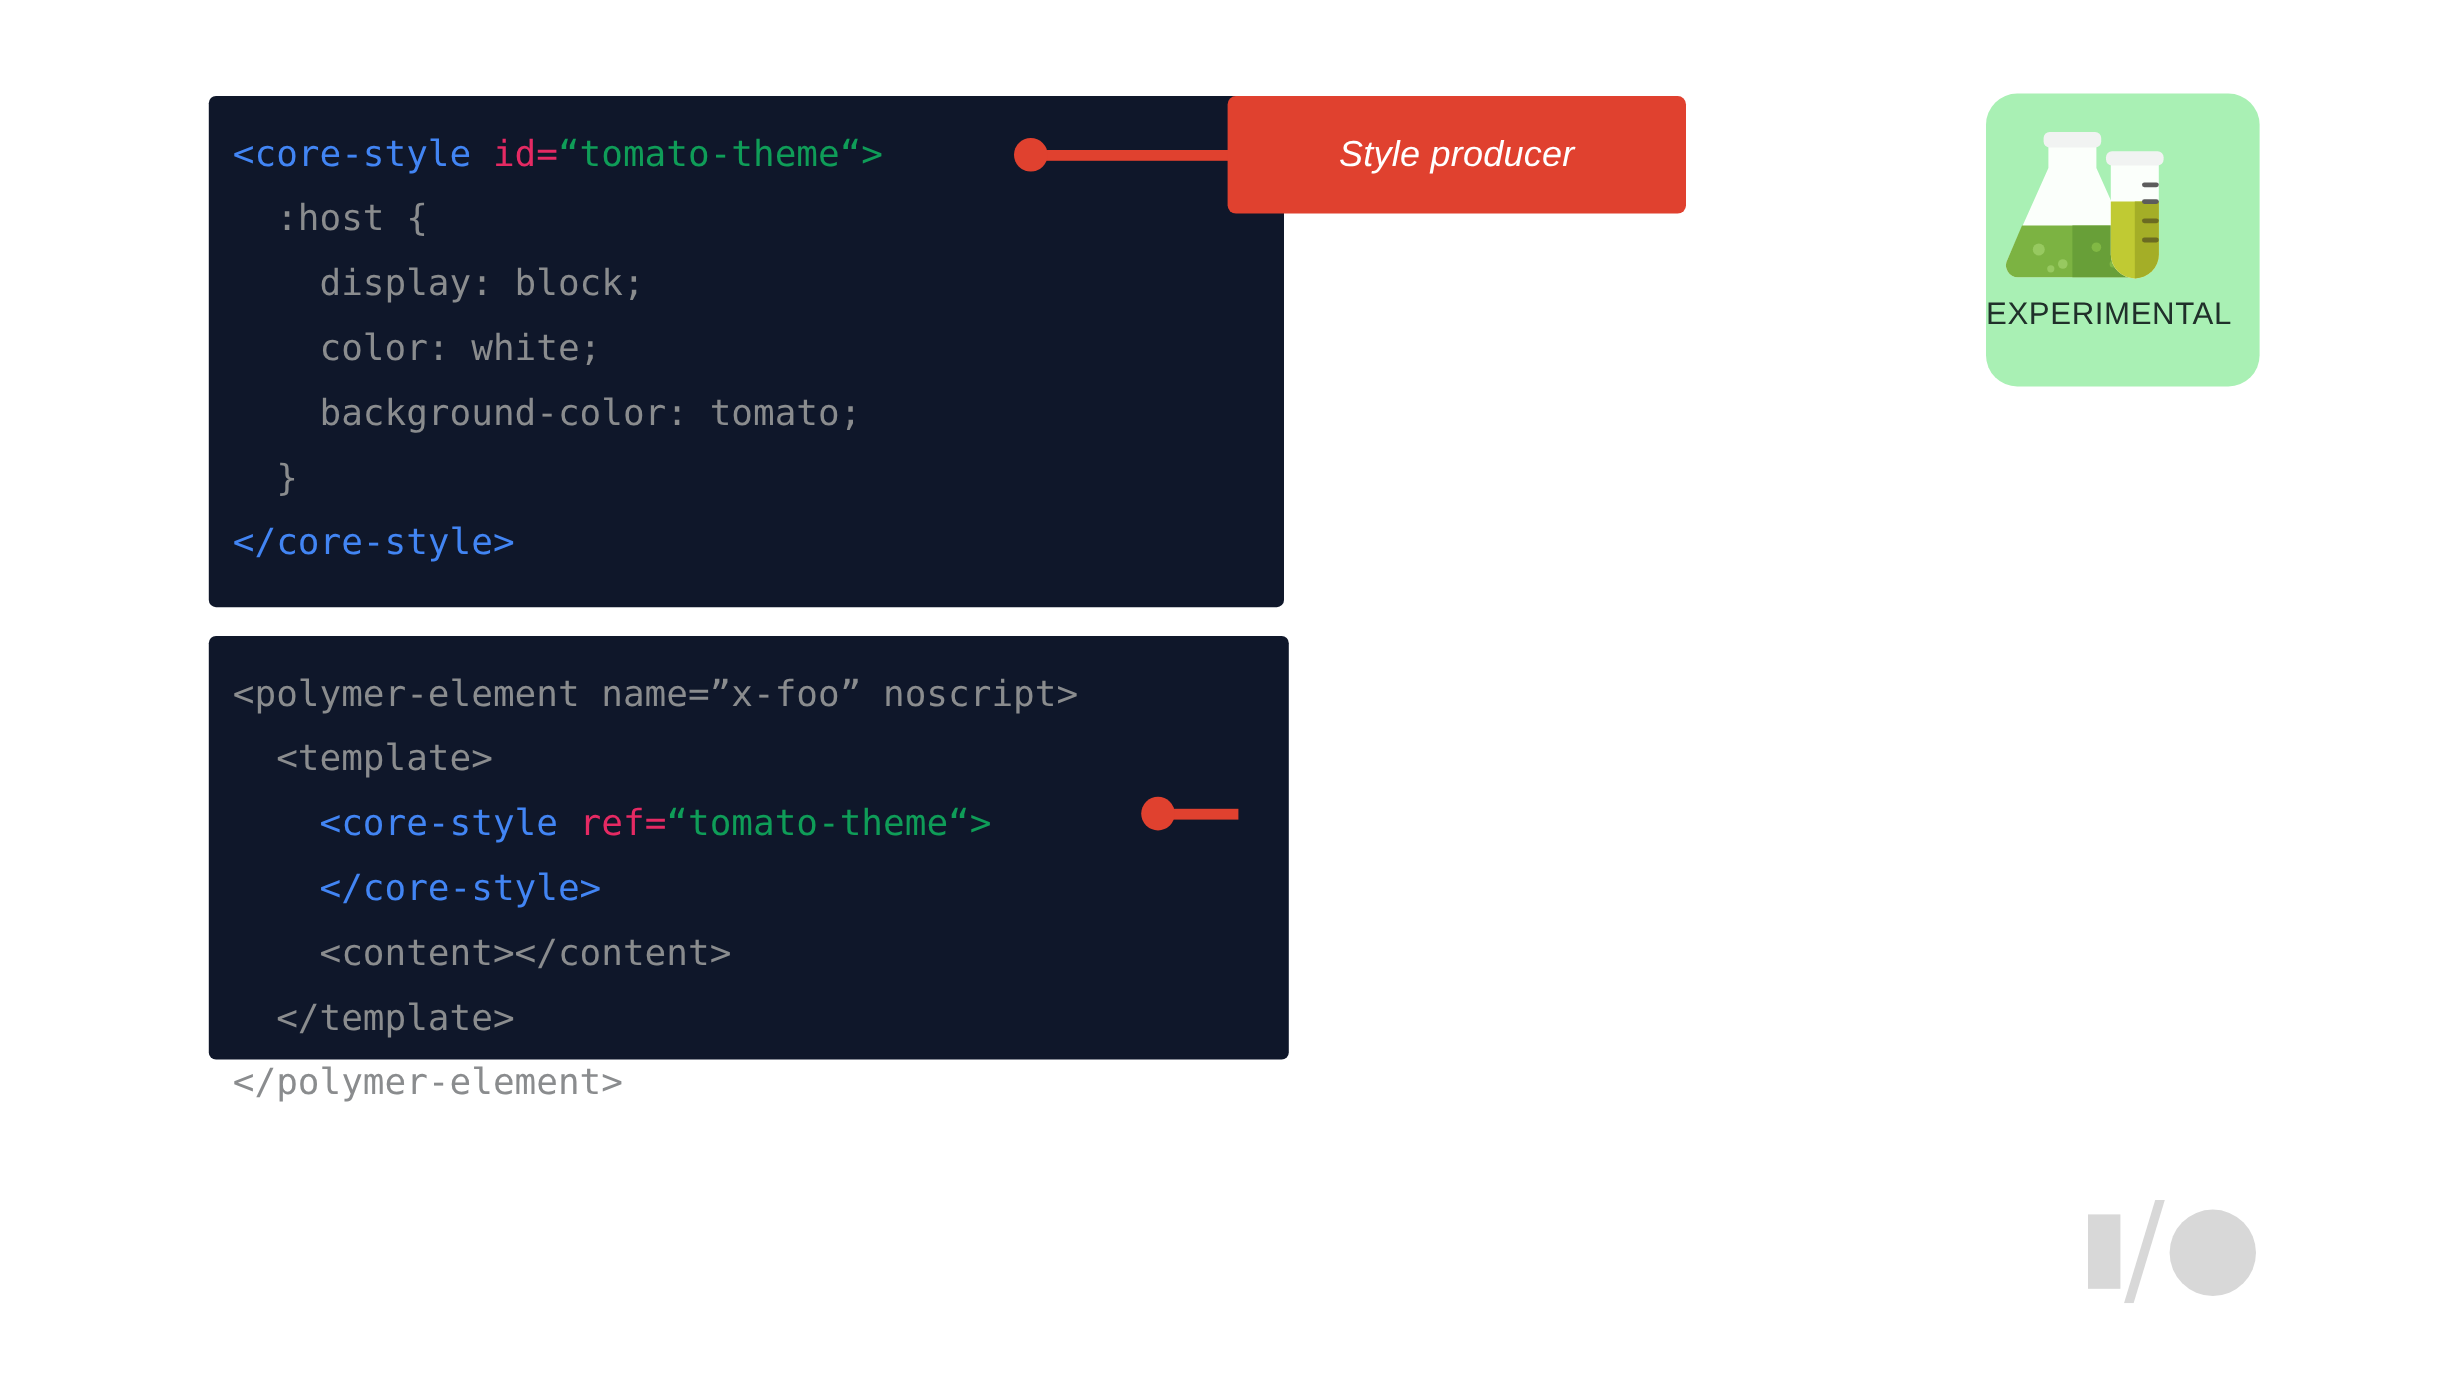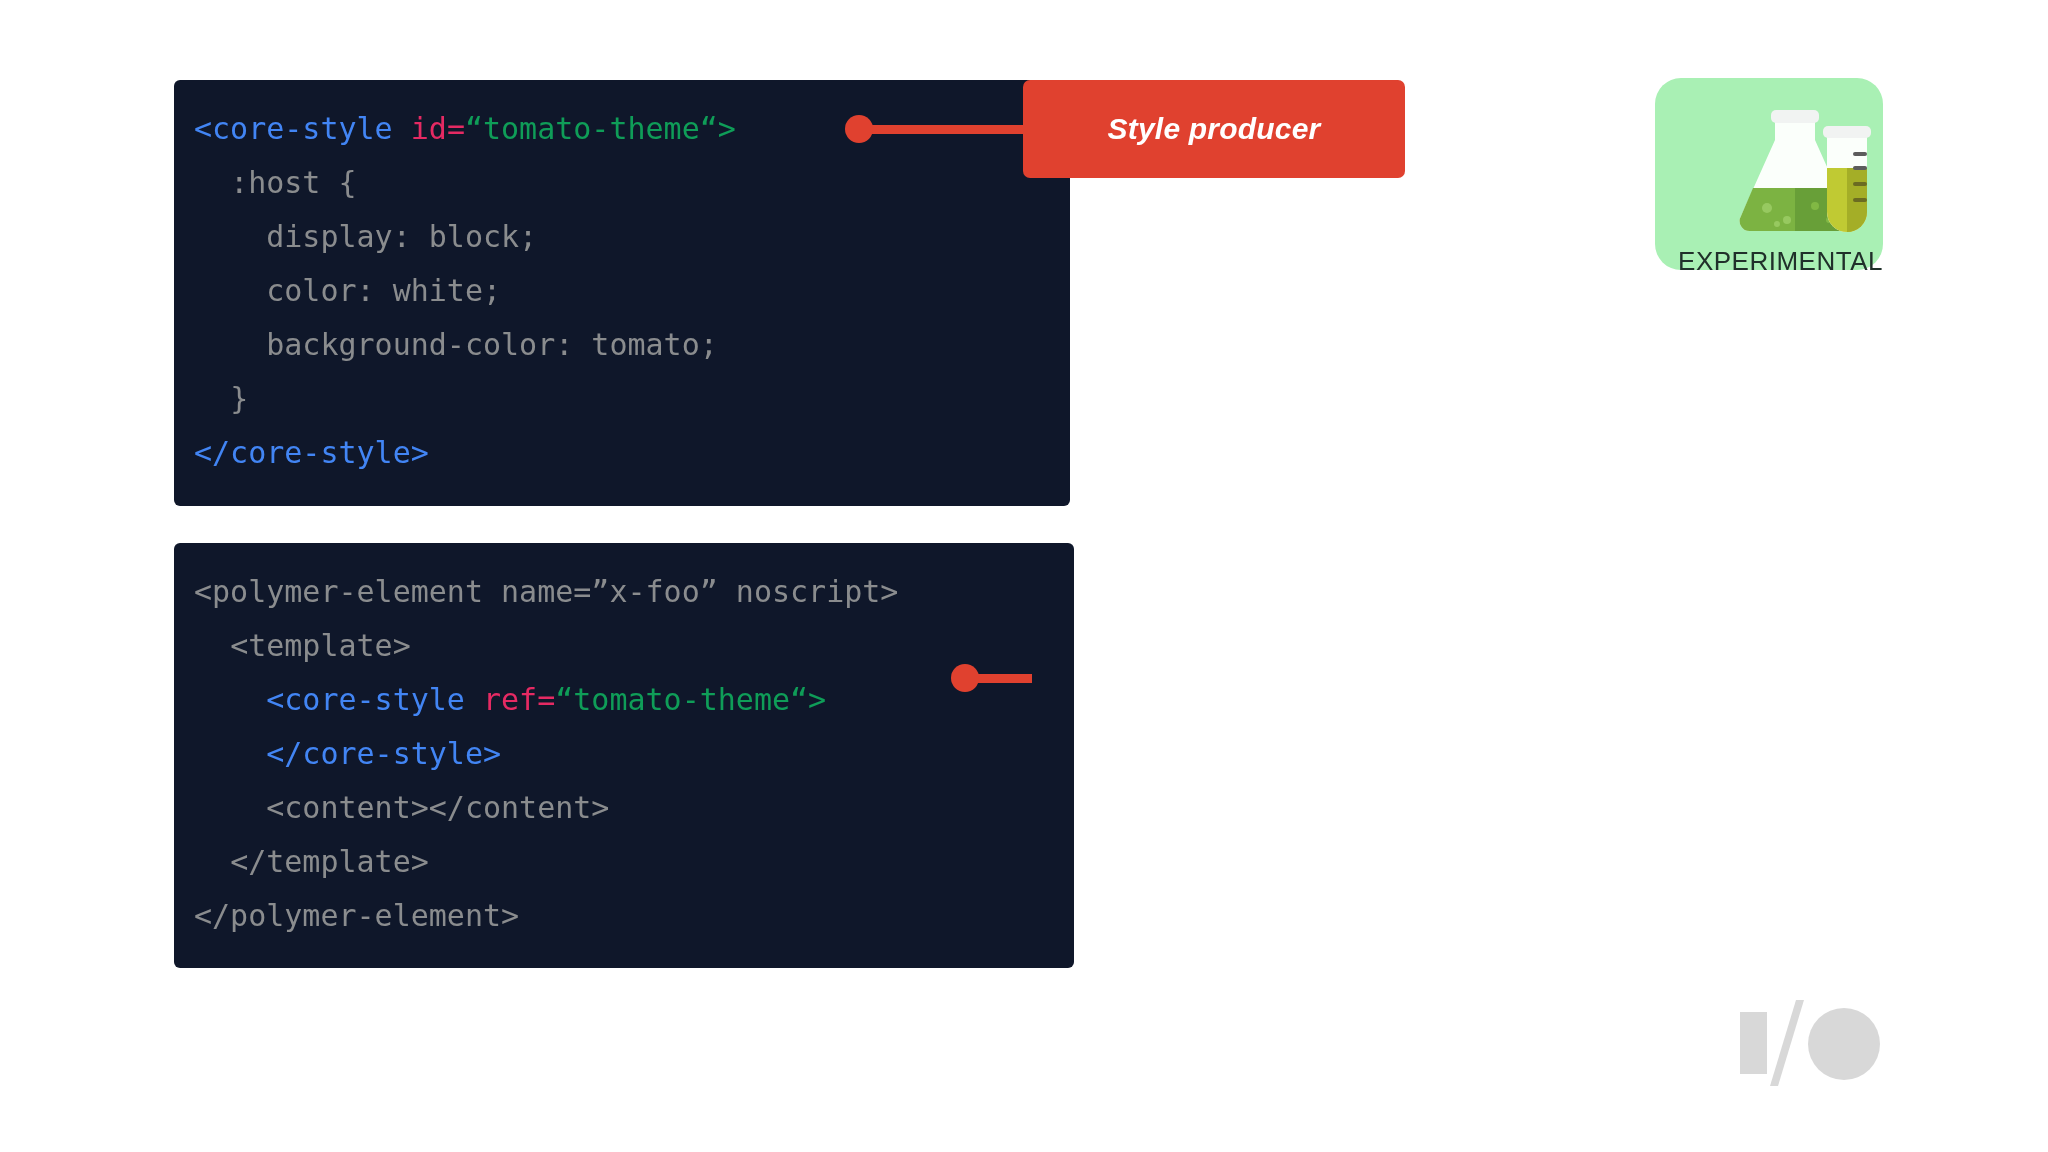--- a/index.html
+++ b/index.html
@@ -16,42 +16,41 @@
     position:absolute;
     background:#0f172a;
     border-radius:6px;
     font-family:"DejaVu Sans Mono","Liberation Mono",monospace;
     font-size:30px;
     line-height:54px;
     white-space:pre;
     color:#8a8c8e;
   }
   #code-producer{ left:174px; top:80px;  width:896px; height:426px; padding:22px 0 0 20px; }
-  #code-consumer{ left:174px; top:543px; width:900px; height:425px; padding:22px 0 0 20px; }
+  #code-consumer{ left:174px; top:530px; width:900px; height:353px; padding:22px 0 0 20px; }
 
   .ln{ display:block; height:54px; }
   .tag   { color:#4285f4; }
   .attr  { color:#e52a63; }
   .eq    { color:#e52a63; }
   .val   { color:#0f9d58; }
   .plain { color:#8a8c8e; }
 
   
   .callout{
     position:absolute;
     background:#e0412f;
     border-radius:7px;
     color:#ffffff;
     font-style:italic;
     font-size:30px;
     display:flex;
     align-items:center;
     justify-content:center;
     letter-spacing:.2px;
-    font-weight:bold;
   }
   #callout-producer{ left:1023px; top:80px;  width:382px; height:98px; }
   #callout-consumer{ left:1023px; top:629px; width:382px; height:98px; }
 
   .connector-line{
     position:absolute;
     height:9px;
     background:#e0412f;
   }
   #line-producer{ left:862px; top:125px; width:170px; }
@@ -63,26 +62,26 @@
     background:#e0412f;
     border-radius:50%;
   }
   #dot-producer{ left:845px; top:115px; }
   #dot-consumer{ left:951px; top:664px; }
 
   
   #experimental-badge{
     position:absolute;
     left:1655px; top:78px;
-    width:228px; height:192px;
+    width:228px; height:244px;
     background:#a9f0b4;
     border-radius:26px;
     display:flex;
     flex-direction:column;
-    align-items:flex-end;
+    align-items:flex-start;
     justify-content:flex-start;
     padding-top:18px;
   }
   #experimental-badge .glyph{ width:160px; height:148px; }
   #experimental-badge .badge-label{
     font-size:26px;
     color:#20302a;
     letter-spacing:.5px;
     margin-top:2px;
   }

